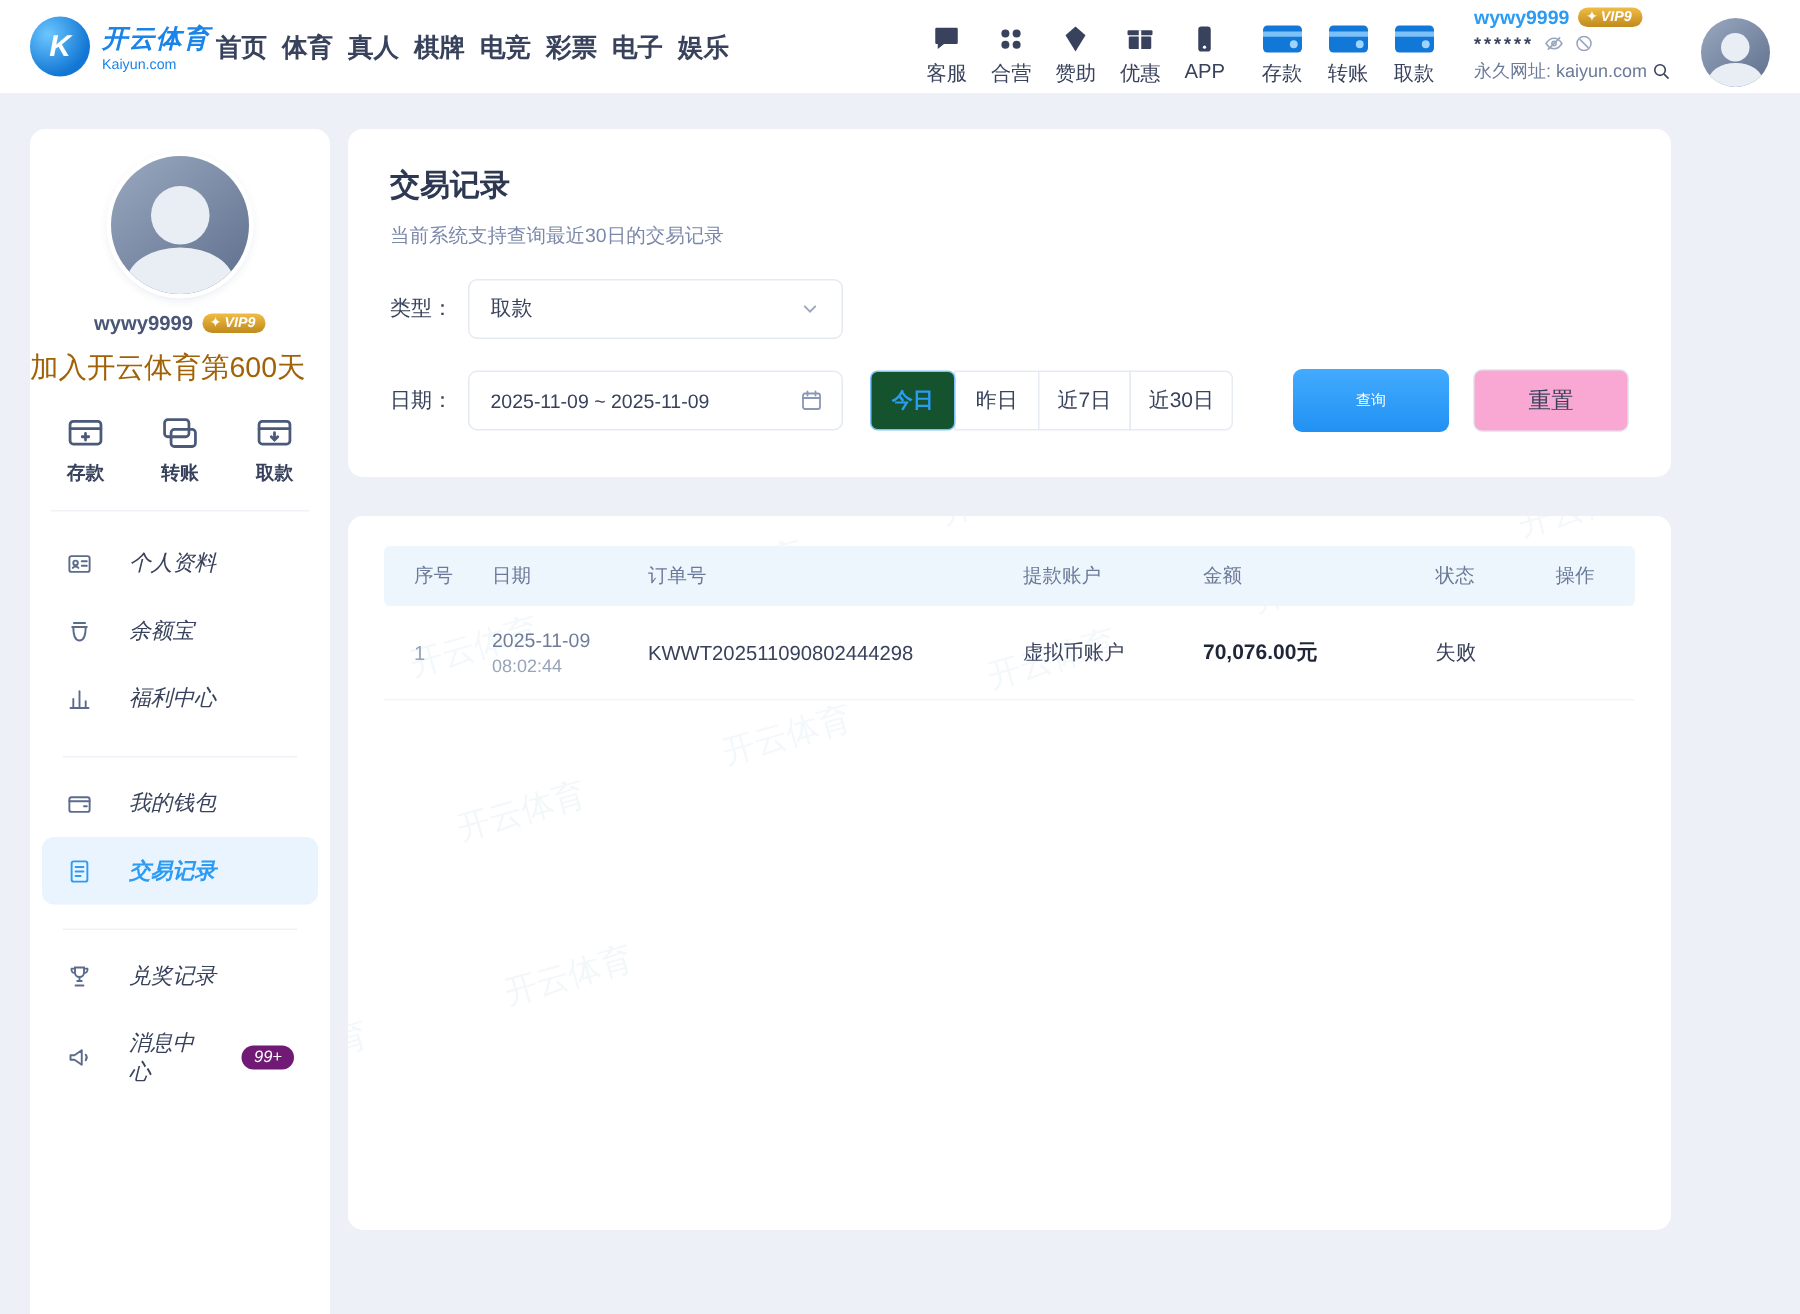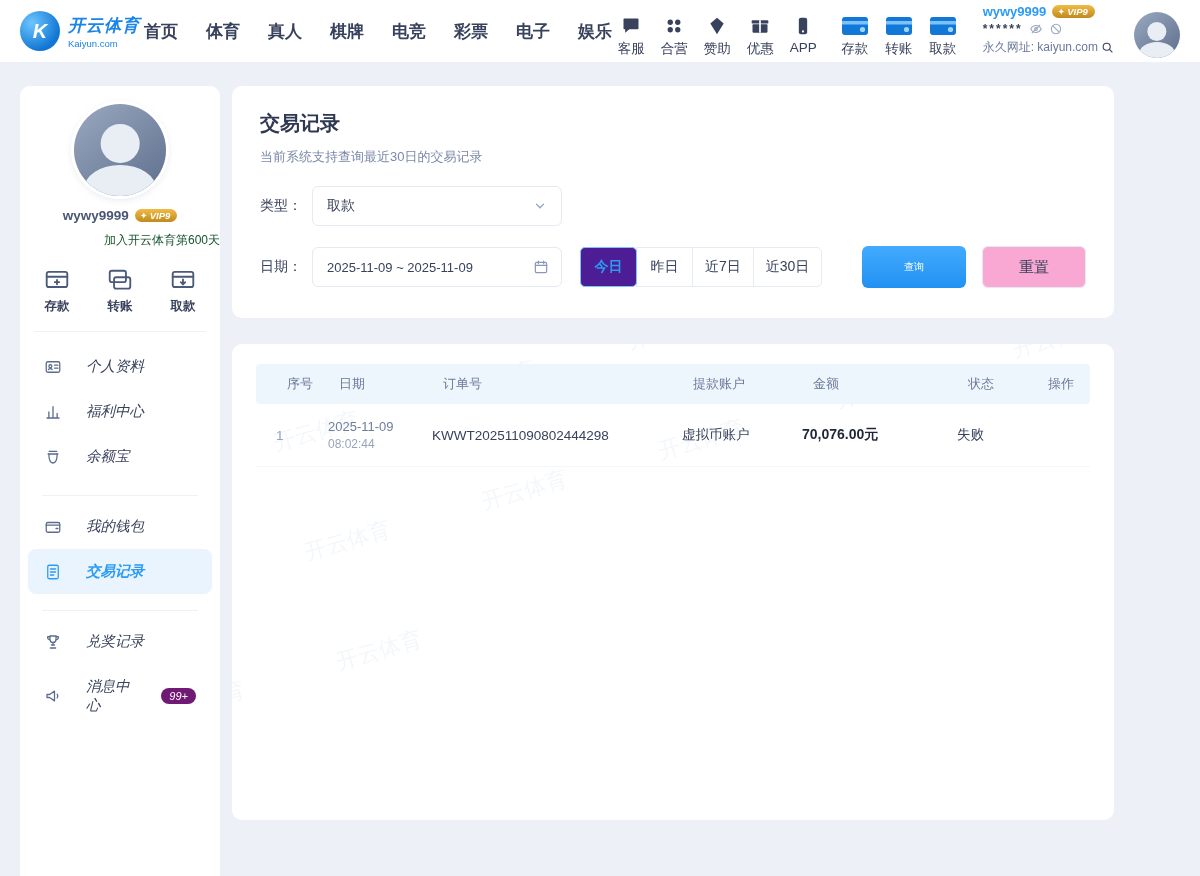--- a/index.html
+++ b/index.html
@@ -8,21 +8,21 @@
 
   
   .topbar { height:62px; background:#fff; display:flex; align-items:center; padding:0 20px; }
   .logo { display:flex; align-items:center; gap:8px; cursor:pointer; }
   .logo-mark { width:40px; height:40px; border-radius:50%;
     background:radial-gradient(circle at 30% 30%, #6cc6ff, #1277d4 70%);
     color:#fff; font-weight:bold; font-style:italic; font-size:20px;
     display:flex; align-items:center; justify-content:center; }
   .logo-cn { color:#1b84e8; font-weight:bold; font-style:italic; font-size:17px; letter-spacing:1px; }
   .logo-en { color:#1b84e8; font-size:9.5px; margin-top:1px; }
-  .mainnav { display:flex; gap:28px; margin-left:4px;align-items:flex-end; }
+  .mainnav { display:flex; gap:10px; margin-left:4px;align-items:flex-end; }
   .navlink { font-size:17px; font-weight:600; color:#39425c; text-decoration:none; cursor:pointer; }
   .top-right { margin-left:auto; display:flex; align-items:flex-end; gap:20px; }
   .svc, .wcard { display:flex; flex-direction:column; align-items:center; gap:4px; cursor:pointer; }
   .svc span, .wcard span { font-size:13.5px; color:#39425c; }
   .svc svg { width:20px; height:20px; }
   .wgroup { display:flex; gap:16px; margin-left:4px; }
   .sgroup { display:flex; gap:16px; }
   .userinfo { display:flex; flex-direction:column; gap:3px; margin-left:6px; padding-bottom:2px; }
   .uline1 { display:flex; align-items:center; gap:6px; }
   .uname { color:#2b9bf4; font-size:13px; font-weight:bold; }
@@ -46,21 +46,21 @@
   
   .sidebar { width:200px; min-height:830px; background:#fff; border-radius:10px; padding-top:18px; flex:none; }
   .side-avatar { width:92px; height:92px; margin:0 auto; border-radius:50%; position:relative; overflow:hidden;
     background:linear-gradient(140deg,#9aa9c0,#5d6e8c); box-shadow:0 0 0 3px #fff,0 2px 8px rgba(40,60,110,.18); }
   .side-avatar::before { content:""; position:absolute; left:50%; top:22%; transform:translateX(-50%);
     width:42%; height:42%; border-radius:50%; background:#e9eef5; }
   .side-avatar::after { content:""; position:absolute; left:50%; bottom:-18%; transform:translateX(-50%);
     width:78%; height:52%; border-radius:50%; background:#e9eef5; }
   .side-name { margin-top:12px; display:flex; align-items:center; justify-content:center; gap:6px; }
   .side-name .nm { font-size:13.5px; font-weight:bold; color:#4a5676; }
-  .side-join { text-align:right; font-size:12px; color:#14532d; margin-top:9px; }
+  .side-join { text-align:left; font-size:19px; color:#a16207; margin-top:9px; }
   .side-quick { display:flex; justify-content:space-between; padding:0 24px; margin-top:18px; }
   .sq { display:flex; flex-direction:column; align-items:center; gap:5px; cursor:pointer; }
   .sq svg { width:26px; height:26px; }
   .sq span { font-size:12.5px; color:#39425c; font-weight:600; }
   .side-div { height:1px; background:#eef1f6; margin:16px 14px 8px; }
   .menu { list-style:none; padding:4px 8px; }
   .mitem { display:flex; align-items:center; gap:24px; padding:13px 16px; border-radius:8px;
     font-size:14.5px; color:#39425c; cursor:pointer;font-style:italic; }
   .mitem svg { width:18px; height:18px; color:#5b6b8c; flex:none; }
   .mitem.active { background:#e9f4ff; color:#2b9bf4; font-weight:bold; }
@@ -82,30 +82,30 @@
   .datebox { width:250px; height:40px; border:1px solid #e4e9f2; border-radius:6px;
     display:flex; align-items:center; justify-content:space-between; padding:0 12px 0 14px; cursor:pointer; }
   .datebox .val { font-size:13px; color:#39425c; }
   .datebox svg { width:16px; height:16px; }
   .qgroup { display:flex; margin-left:18px; }
   .qbtn { min-width:57px; height:40px; padding:0 12px; background:#fff; border:1px solid #e6ebf3;
     margin-left:-1px; font-size:14px; color:#39425c; display:flex; align-items:center; justify-content:center;
     cursor:pointer; font-family:inherit; }
   .qbtn:first-child { margin-left:0; border-radius:5px 0 0 5px; }
   .qbtn:last-child { border-radius:0 5px 5px 0; }
-  .qbtn.active { background:#4c1d95; border:1px solid #7fc3fb; color:#2b9bf4; font-weight:bold; z-index:1; border-radius:5px; }
+  .qbtn.active { background:#14532d; border:1px solid #7fc3fb; color:#2b9bf4; font-weight:bold; z-index:1; border-radius:5px; }
   .btn-search { margin-left:auto; width:104px; height:42px; border:none; border-radius:6px;
     background:linear-gradient(180deg,#43abff,#2191f2); color:#fff; font-size:10px; cursor:pointer; font-family:inherit; }
   .btn-reset { margin-left:16px; width:104px; height:42px; border:1px solid #e4e9f2; border-radius:6px;
     background:#f9a8d4; color:#39425c; font-size:15px; cursor:pointer; font-family:inherit; }
 
   
   .table-card { margin-top:26px; padding:20px 24px; min-height:476px; position:relative; overflow:hidden; }
   .thead { display:flex; align-items:center; height:40px; background:#eef6fd; border-radius:4px;
-    font-size:13px; color:#6b7a99; position:relative; z-index:1;padding-left:11px; }
+    font-size:13px; color:#6b7a99; position:relative; z-index:1; }
   .trow { display:flex; align-items:center; padding:15px 0; font-size:13.5px; color:#39425c;
     position:relative; z-index:1; border-bottom:1px solid #f3f6fa; }
   .c1 { width:72px; padding-left:20px; flex:none; }
   .c2 { width:104px; flex:none; }
   .c3 { width:250px; flex:none; }
   .c4 { width:120px; flex:none; }
   .c5 { width:155px; flex:none; }
   .c6 { width:80px; flex:none; }
   .c7 { flex:1; }
   .trow .c1 { color:#98a3ba; }
@@ -284,30 +284,30 @@
       <li class="mitem">
         <svg viewBox="0 0 24 24" fill="none" stroke="currentColor" stroke-width="1.7" stroke-linecap="round">
             <rect x="3" y="5" width="18" height="14" rx="2"></rect>
             <circle cx="8.5" cy="11" r="2"></circle>
             <path d="M6 15.5c.6-1.6 4.4-1.6 5 0M14 9.5h4.5M14 13.5h4.5"></path>
           </svg>
         <span>个人资料</span>
       </li>
       <li class="mitem">
         <svg viewBox="0 0 24 24" fill="none" stroke="currentColor" stroke-width="1.7" stroke-linecap="round">
-            <path d="M4 20h16M6.5 20v-8M12 20V5M17.5 20v-6"></path>
-          </svg>
-        <span>福利中心</span>
-      </li>
-      <li class="mitem">
-        <svg viewBox="0 0 24 24" fill="none" stroke="currentColor" stroke-width="1.7" stroke-linecap="round">
             <path d="M7 4.5h10M6.5 8c0 8 2 12 5.5 12s5.5-4 5.5-12"></path>
             <path d="M5.5 8h13"></path>
           </svg>
         <span>余额宝</span>
+      </li>
+      <li class="mitem">
+        <svg viewBox="0 0 24 24" fill="none" stroke="currentColor" stroke-width="1.7" stroke-linecap="round">
+            <path d="M4 20h16M6.5 20v-8M12 20V5M17.5 20v-6"></path>
+          </svg>
+        <span>福利中心</span>
       </li>
 
       <div class="side-div"></div>
 
       <li class="mitem">
         <svg viewBox="0 0 24 24" fill="none" stroke="currentColor" stroke-width="1.7" stroke-linecap="round">
             <rect x="3" y="6" width="18" height="13" rx="2"></rect>
             <path d="M3 9.5h18M16 14h2.5"></path>
           </svg>
         <span>我的钱包</span>

